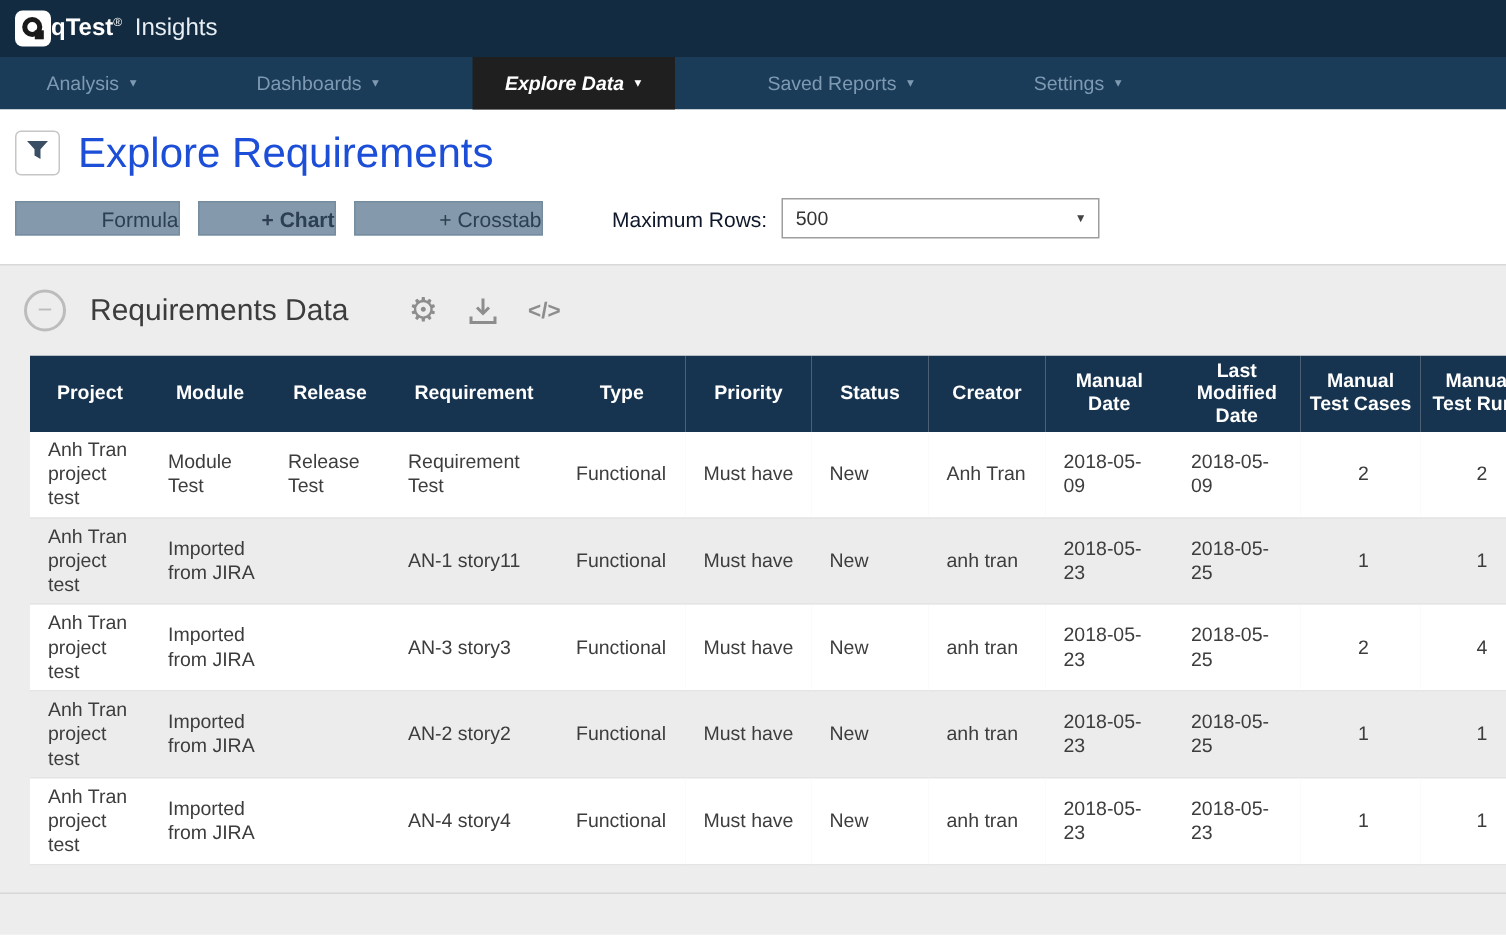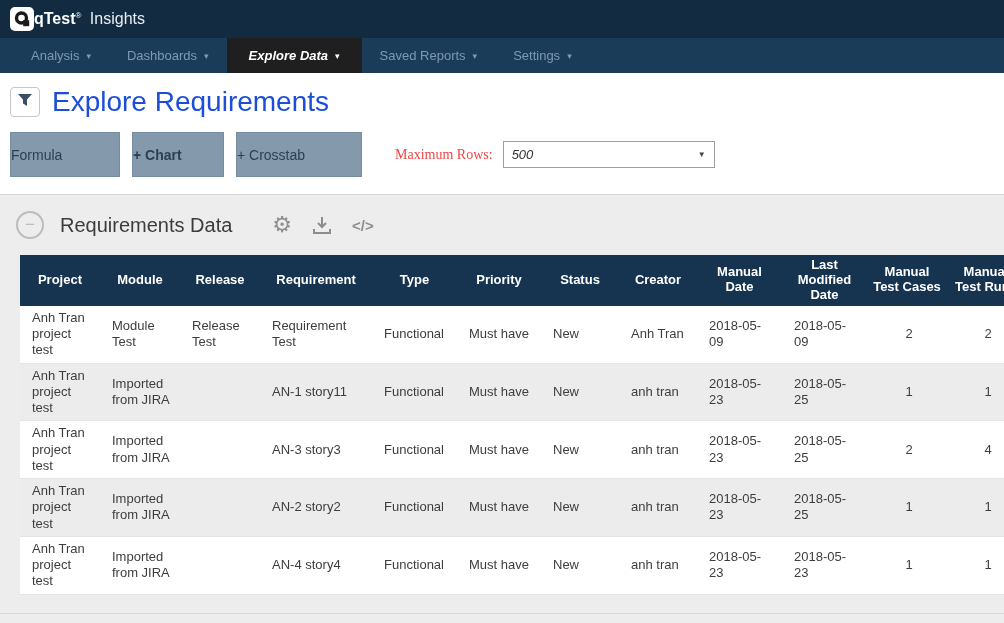--- a/index.html
+++ b/index.html
@@ -29,20 +29,21 @@
   .brand .reg { font-size: 8px; vertical-align: super; }
   .brand .light { font-weight: normal; color: #e8eef3; margin-left: 4px; }
 
   
   .navbar {
     height: 35px;
     background: var(--navbar, #1b3c59);
     display: flex;
     align-items: stretch;
     padding-left: 13px;
+    gap: 44px;
   }
   .nav-item {
     display: flex; align-items: center;
     padding: 0 18px;
     font-size: 13px;
     color: #7e9ab3;
     cursor: pointer;
     white-space: nowrap;
   }
   .nav-item .caret { font-size: 9px; margin-left: 7px; }
@@ -70,45 +71,44 @@
   }
   .page-title { font-size: 28px; color: #1d4ed8; margin-left: 12px; }
 
   
   .toolbar-row {
     display: flex; align-items: center;
     padding: 4px 10px 17px 10px;
     background: #ffffff;
   }
   .tb-btn {
-    height: 45px;
+    height: 23px;
     background: var(--button, #8499ab);
     border: 1px solid #768da0;
     color: #2d3f52;
     font-size: 14px;
     font-family: inherit;
     cursor: pointer;
     margin-right: 12px;
-    text-align: left;
+    text-align: right;
   }
   .tb-btn.formula { width: 110px; }
   .tb-btn.filter { width: 88px; margin-right: 10px; }
   .tb-btn.chart { width: 92px; font-weight: bold; }
   .tb-btn.crosstab { width: 126px; }
-  .max-rows-label { margin-left: 21px; font-size: 14px; color: #ef4444; font-family: Liberation Serif, serif; }
+  .max-rows-label { margin-left: 34px; font-size: 14px; color: #0f172a; }
   .select-box {
     margin-left: 10px;
     width: 212px; height: 27px;
     background: #fff;
     border: 1px solid #9e9e9e;
     display: flex; align-items: center; justify-content: space-between;
     padding: 0 8px;
     font-size: 13px; color: #333;
     cursor: pointer;
-    font-style: italic;
   }
   .select-box .sel-caret { font-size: 8px; color: #444; }
 
   
   .panel {
     background: #ededed;
     border-top: 1px solid #d8d8d8;
     min-height: 452px;
     padding-top: 16px;
   }

